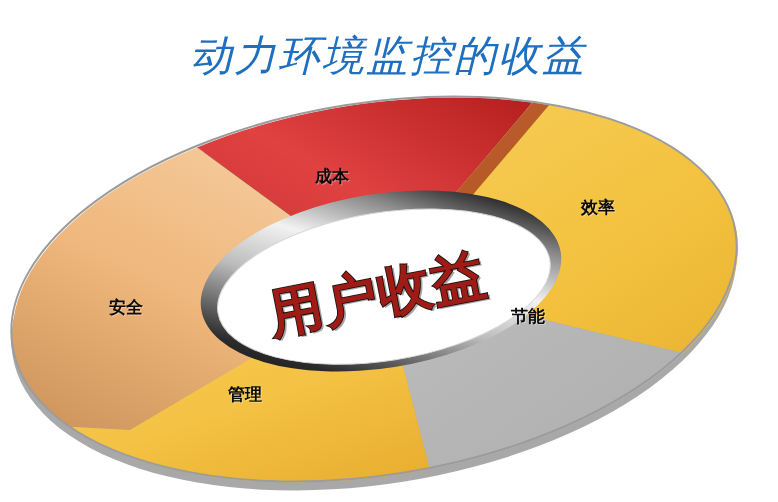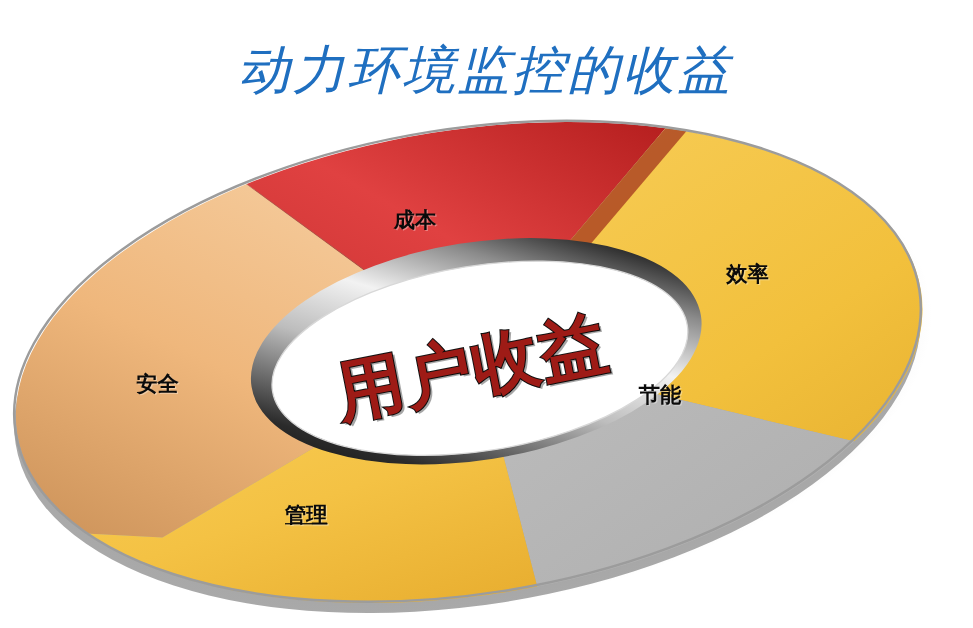--- a/index.html
+++ b/index.html
@@ -157,23 +157,23 @@
       <ellipse cx="381" cy="281" rx="182" ry="87" fill="url(#gBevel)"></ellipse>
 
       <ellipse cx="383" cy="287" rx="168" ry="74" fill="#ffffff"></ellipse>
       <ellipse cx="383" cy="287" rx="168" ry="74" fill="none" stroke="#d8d8d8" stroke-width="1"></ellipse>
     </g>
 
   </svg>
 
   <div class="seg-label" style="left:332px; top:176px;">成本</div>
 
-  <div class="seg-label" style="left:598px; top:219px;">效率</div>
+  <div class="seg-label" style="left:598px; top:207px;">效率</div>
 
   <div class="seg-label" style="left:528px; top:316px;">节能</div>
 
-  <div class="seg-label" style="left:245px; top:412px;text-decoration:underline;">管理</div>
+  <div class="seg-label" style="left:245px; top:394px;">管理</div>
 
   <div class="seg-label" style="left:126px; top:307px;">安全</div>
 
   <div id="center-label" style="left:378px; top:295px;">用户收益</div>
 
 </div>
 
 </body></html>

